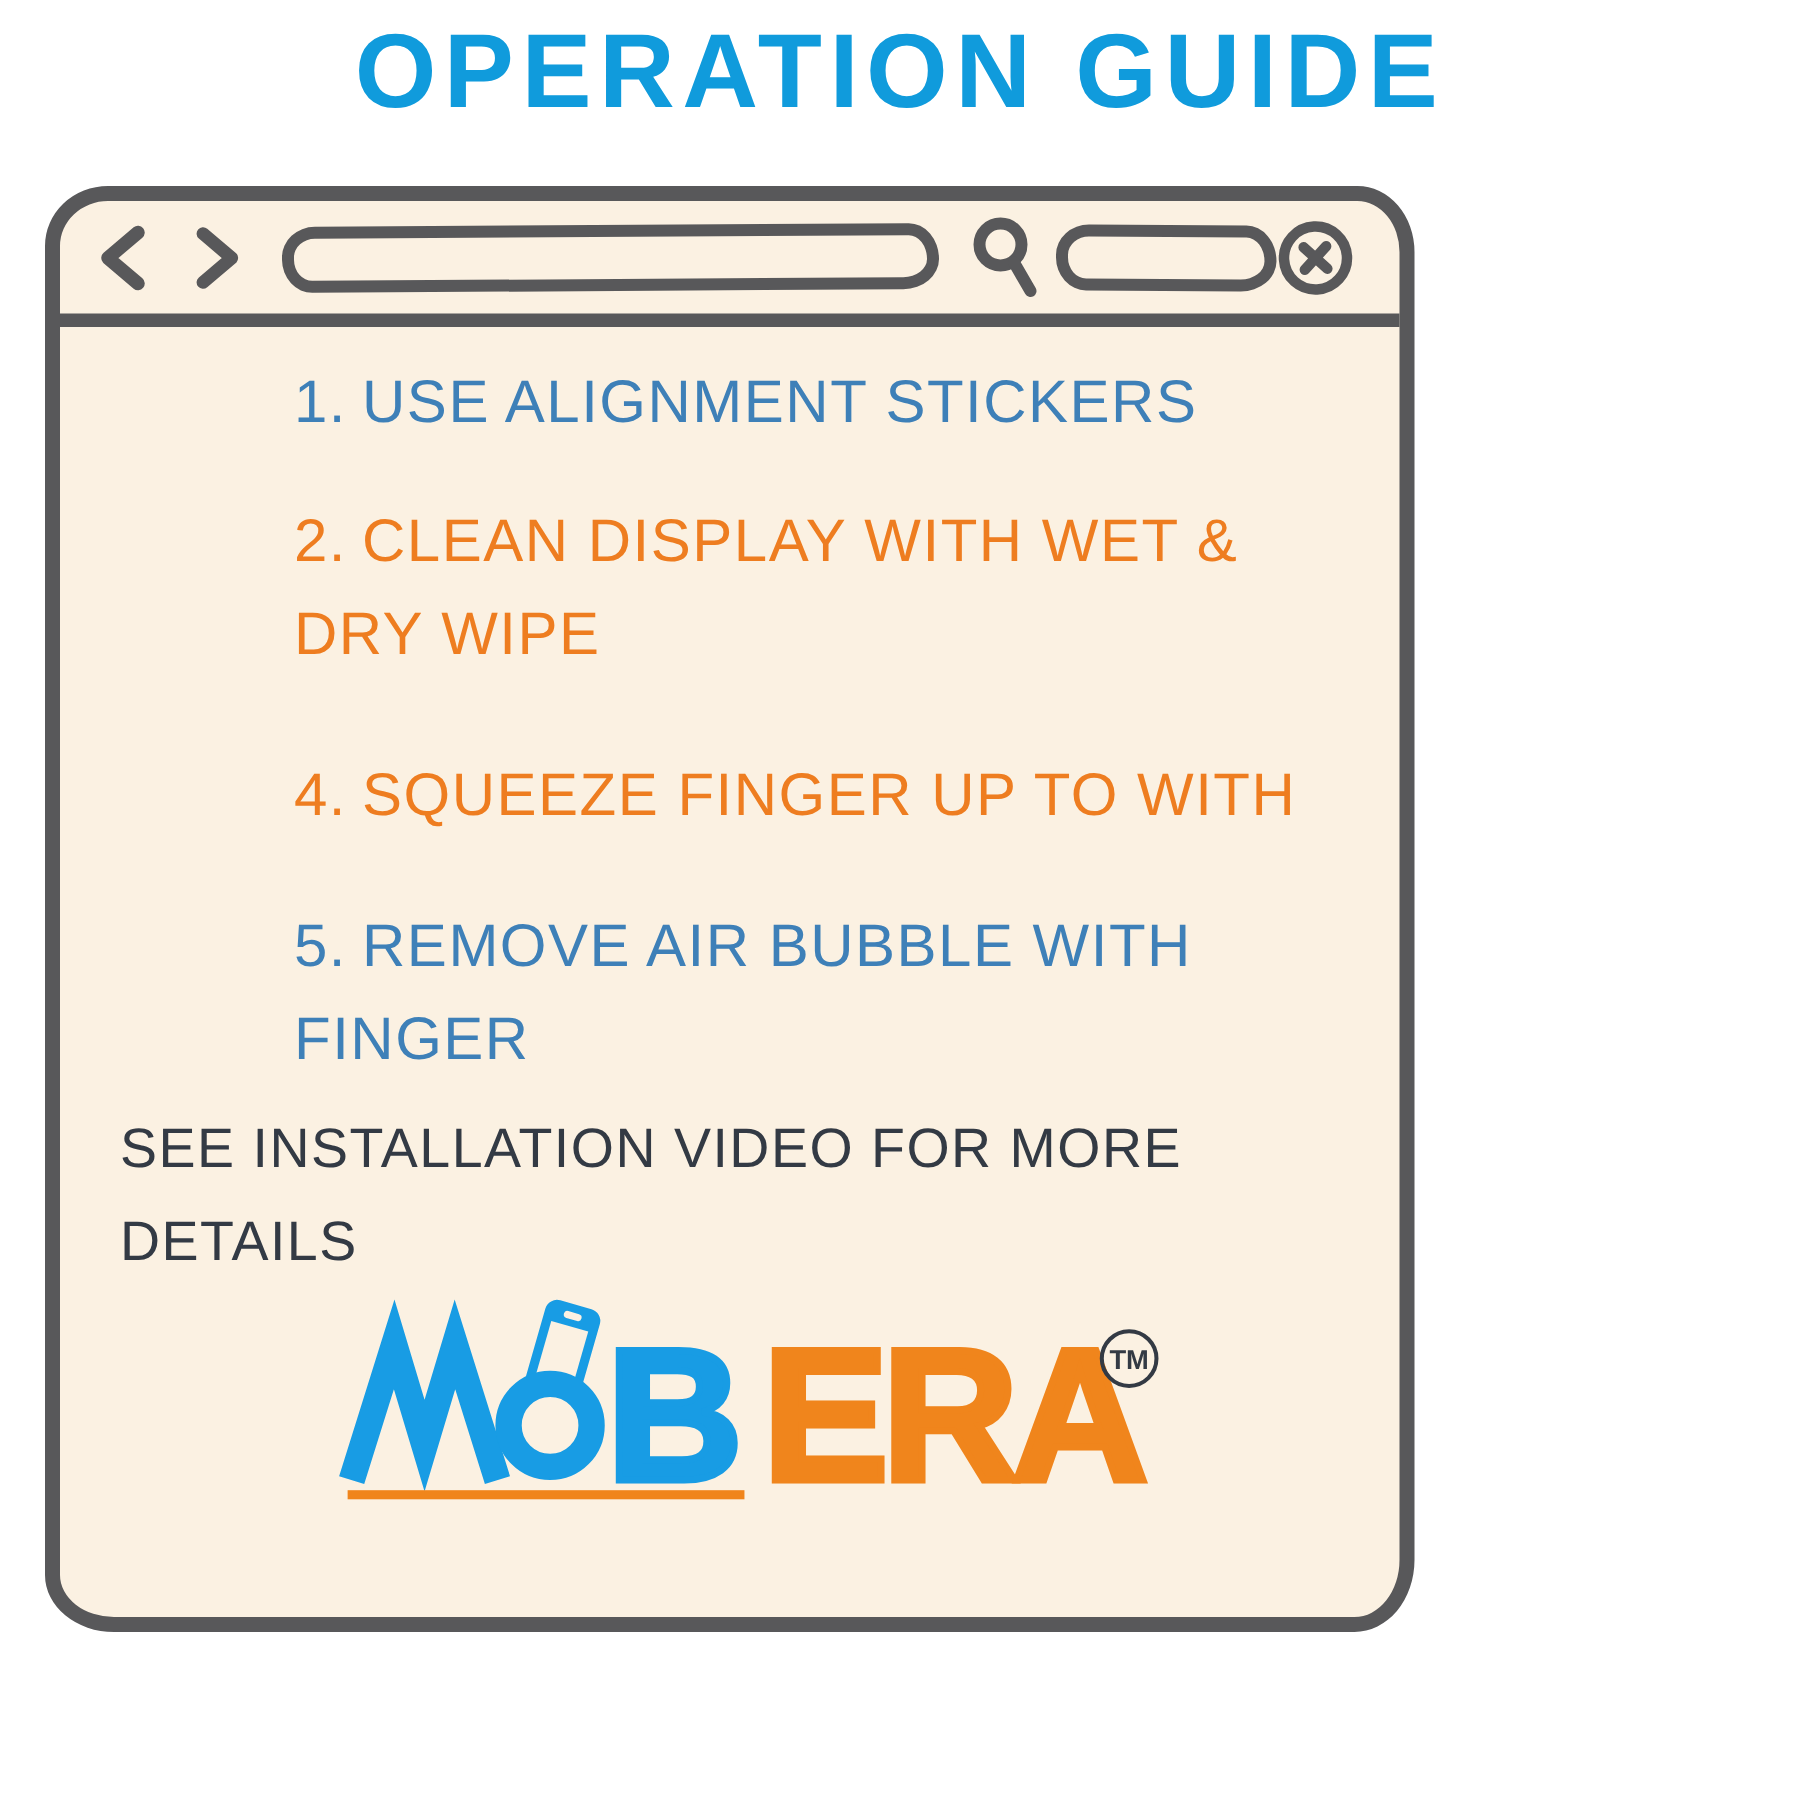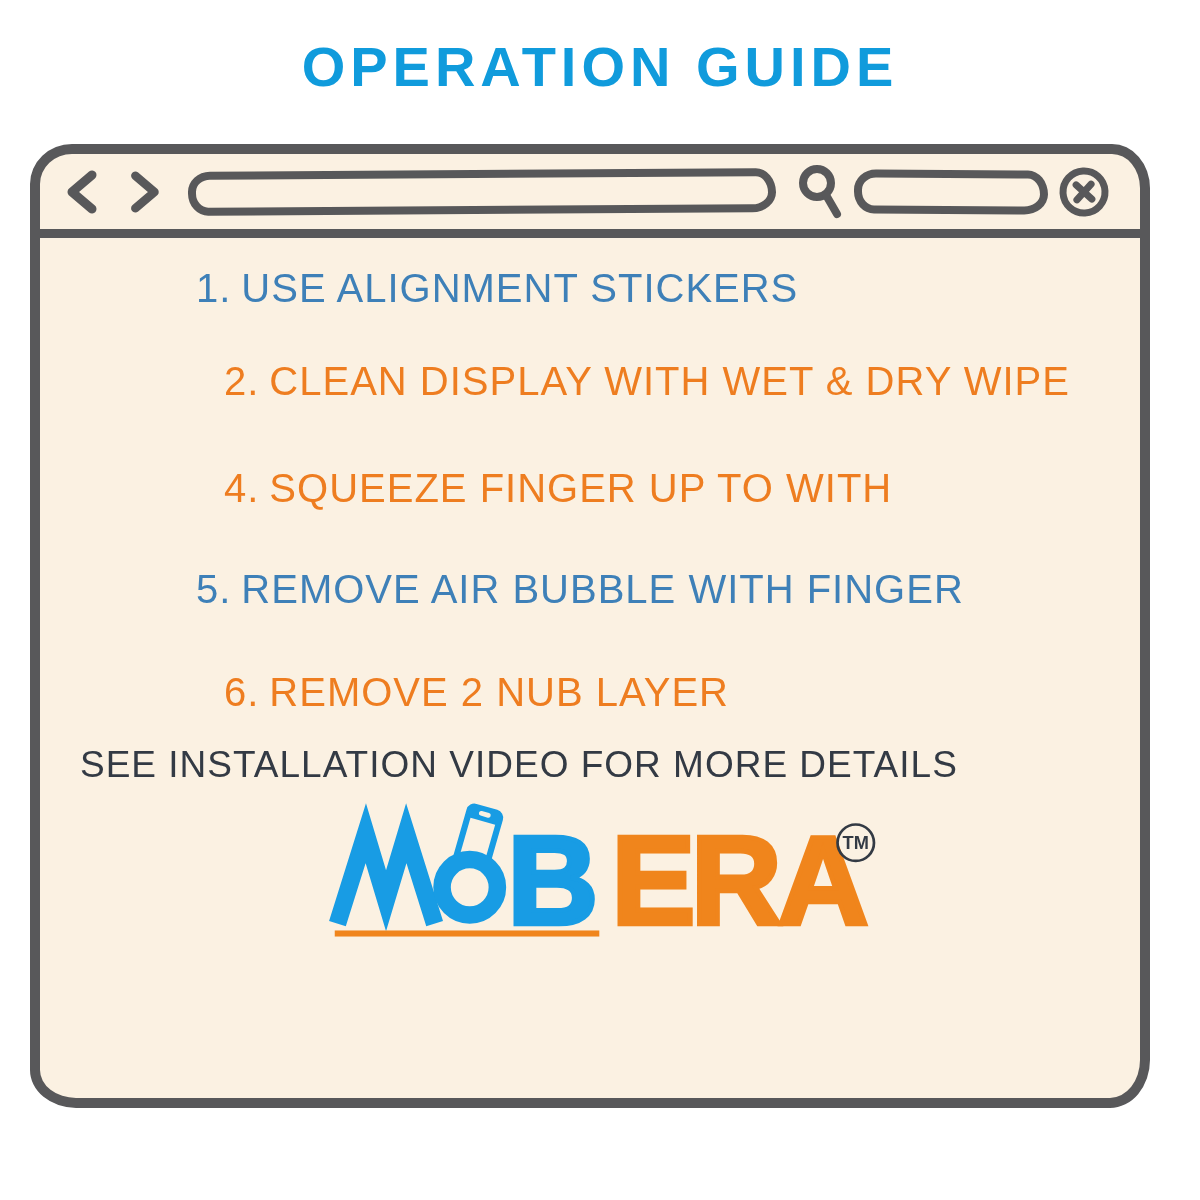--- a/index.html
+++ b/index.html
@@ -15,33 +15,33 @@
   }
   *{box-sizing:border-box;margin:0;padding:0;}
   html,body{width:1200px;height:1200px;}
   body{
     background:var(--page-bg);
     font-family:"Liberation Sans", sans-serif;
     position:relative;
     overflow:hidden;
   }
   .page-title{
-    margin-top:39px;
+    margin-top:12px;
     text-align:center;
-    font-size:56px;
+    font-size:70px;
     line-height:1.0;
     font-weight:900;
     letter-spacing:5px;
     color:var(--title-blue);
   }
   
   .window{
     position:absolute;
-    left:30px; top:144px;
-    width:1120px; height:964px;
+    left:30px; top:124px;
+    width:913px; height:964px;
     background:var(--cream);
     border:10px solid var(--line-gray);
     border-radius:42px 38px 40px 46px / 40px 44px 48px 38px;
   }
   .toolbar{
     height:84px;
     border-bottom:9px solid var(--line-gray);
     display:flex;
     align-items:center;
     padding:0 30px 0 22px;
@@ -67,21 +67,21 @@
   }
   .steps{list-style:none;}
   .step{
     font-size:40px;
     line-height:62px;
     letter-spacing:1px;
     max-width:900px;
   }
   .step .num{margin-right:10px;}
   .blue{color:var(--step-blue);}
-  .orange{color:var(--step-orange);margin-left:28px;}
+  .orange{color:var(--step-orange);}
   .steps li:nth-child(2){margin-top:31px;}
   .steps li:nth-child(3){margin-top:45px;}
   .steps li:nth-child(4){margin-top:39px;}
   .steps li:nth-child(5){margin-top:41px;}
   .steps li:nth-child(6){margin-top:37px;}
   .note{
     margin:11px 0 0 -116px;   
     font-size:37px;
     line-height:62px;
     letter-spacing:1px;
@@ -134,23 +134,20 @@
       </li>
       <li class="step orange">
         <span class="num">2.</span><span>CLEAN DISPLAY WITH WET &amp; DRY WIPE</span>
       </li>
       <li class="step orange">
         <span class="num">4.</span><span>SQUEEZE FINGER UP TO WITH</span>
       </li>
       <li class="step blue">
         <span class="num">5.</span><span>REMOVE AIR BUBBLE WITH FINGER</span>
       </li>
-      <li class="step orange">
-        <span class="num">6.</span><span>REMOVE 2 NUB LAYER</span>
-      </li>
     </ol>
 
     <p class="note">SEE INSTALLATION VIDEO FOR MORE DETAILS</p>
 
     <div class="logo-wrap">
       <svg width="548" height="146" viewBox="0 0 812 216">
 
         <g aria-label="MOB">
 
           <path d="M14 195 L56 61 L86 161 L116 61 L158 195" fill="none" stroke="#189CE4" stroke-width="26" stroke-miterlimit="10"></path>

